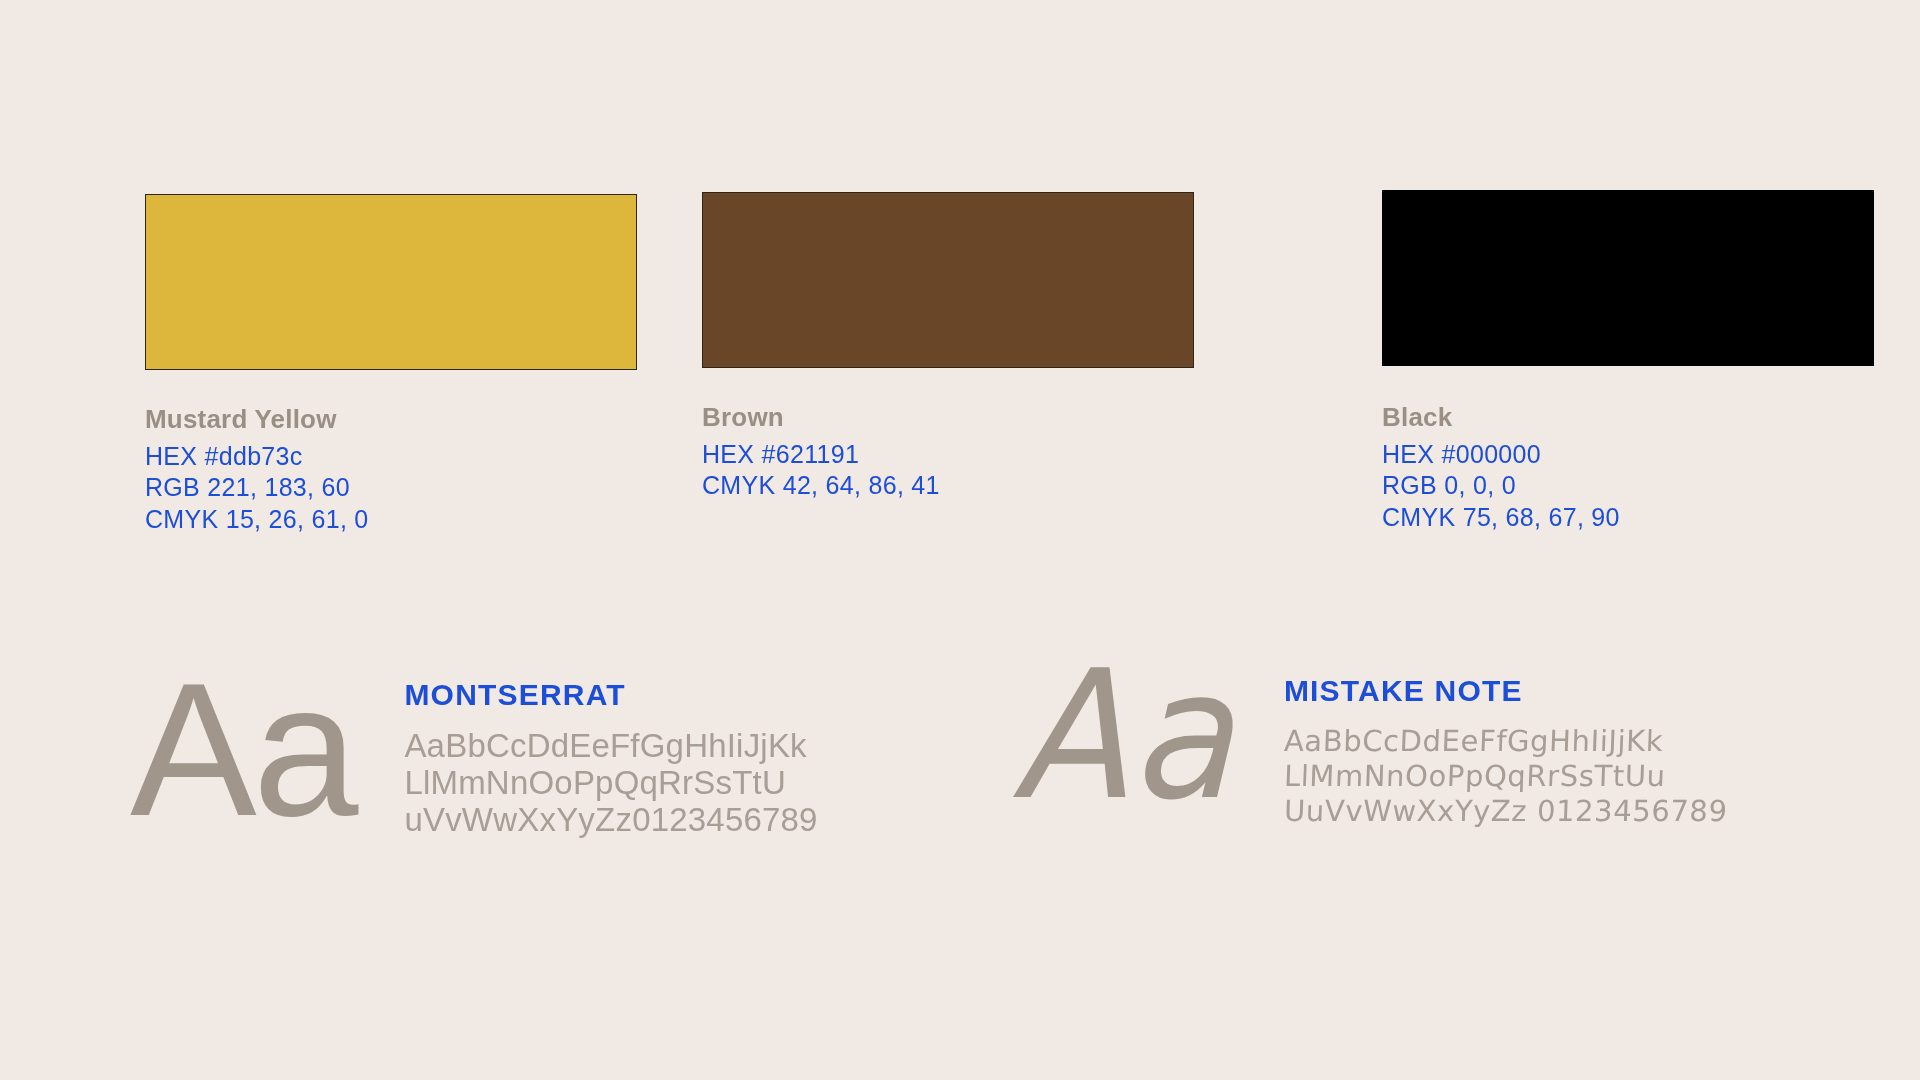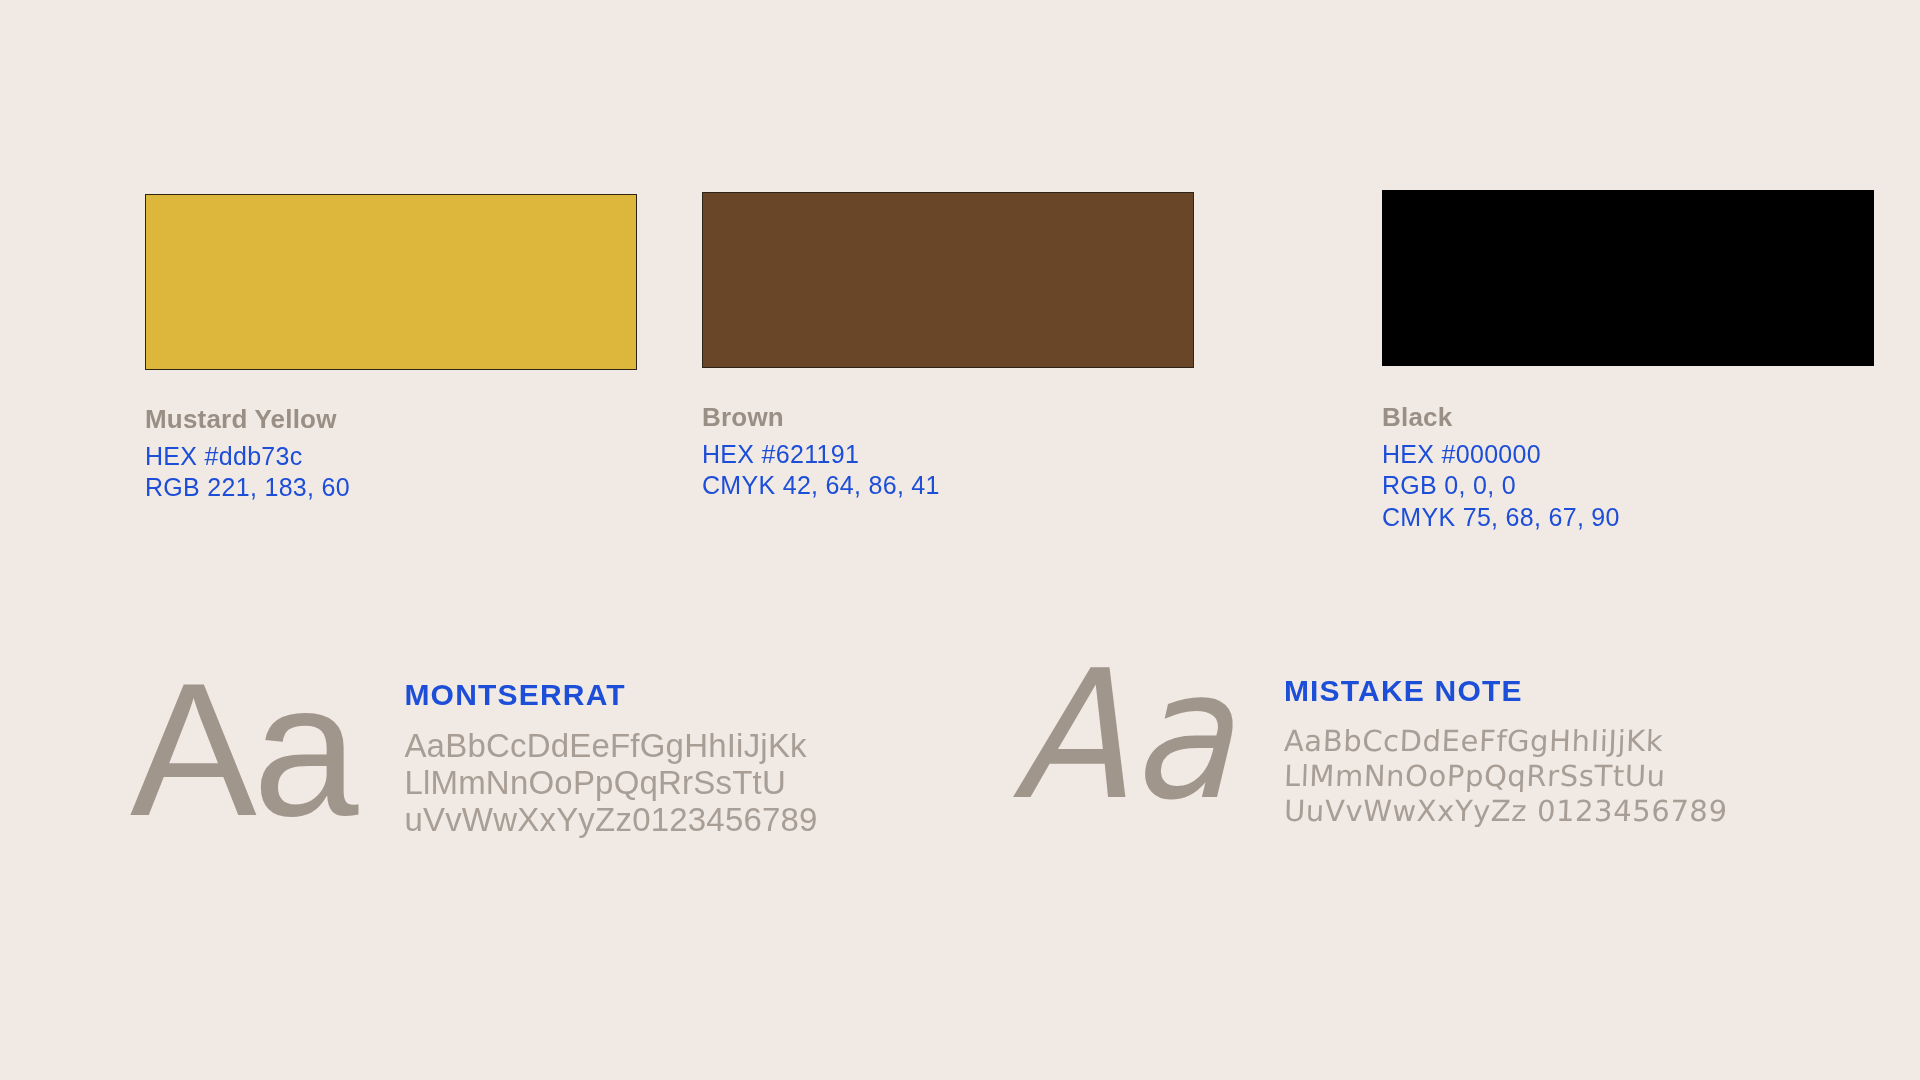--- a/index.html
+++ b/index.html
@@ -150,20 +150,21 @@
 <div class="board">
 
   <section class="palette">
 
     <div class="swatch-col col-0">
       <div class="swatch-chip" style="background:#ddb73c;"></div>
       <div class="swatch-info">
         <div class="swatch-name">Mustard Yellow</div>
         <div class="swatch-line">HEX #ddb73c</div>
         <div class="swatch-line">RGB 221, 183, 60</div>
+        <div class="swatch-line">CMYK 15, 26, 61, 0</div>
       </div>
     </div>
 
     <div class="swatch-col col-1">
       <div class="swatch-chip" style="background:#694628;"></div>
       <div class="swatch-info">
         <div class="swatch-name">Brown</div>
         <div class="swatch-line">HEX #621191</div>
         <div class="swatch-line">CMYK 42, 64, 86, 41</div>
       </div>

